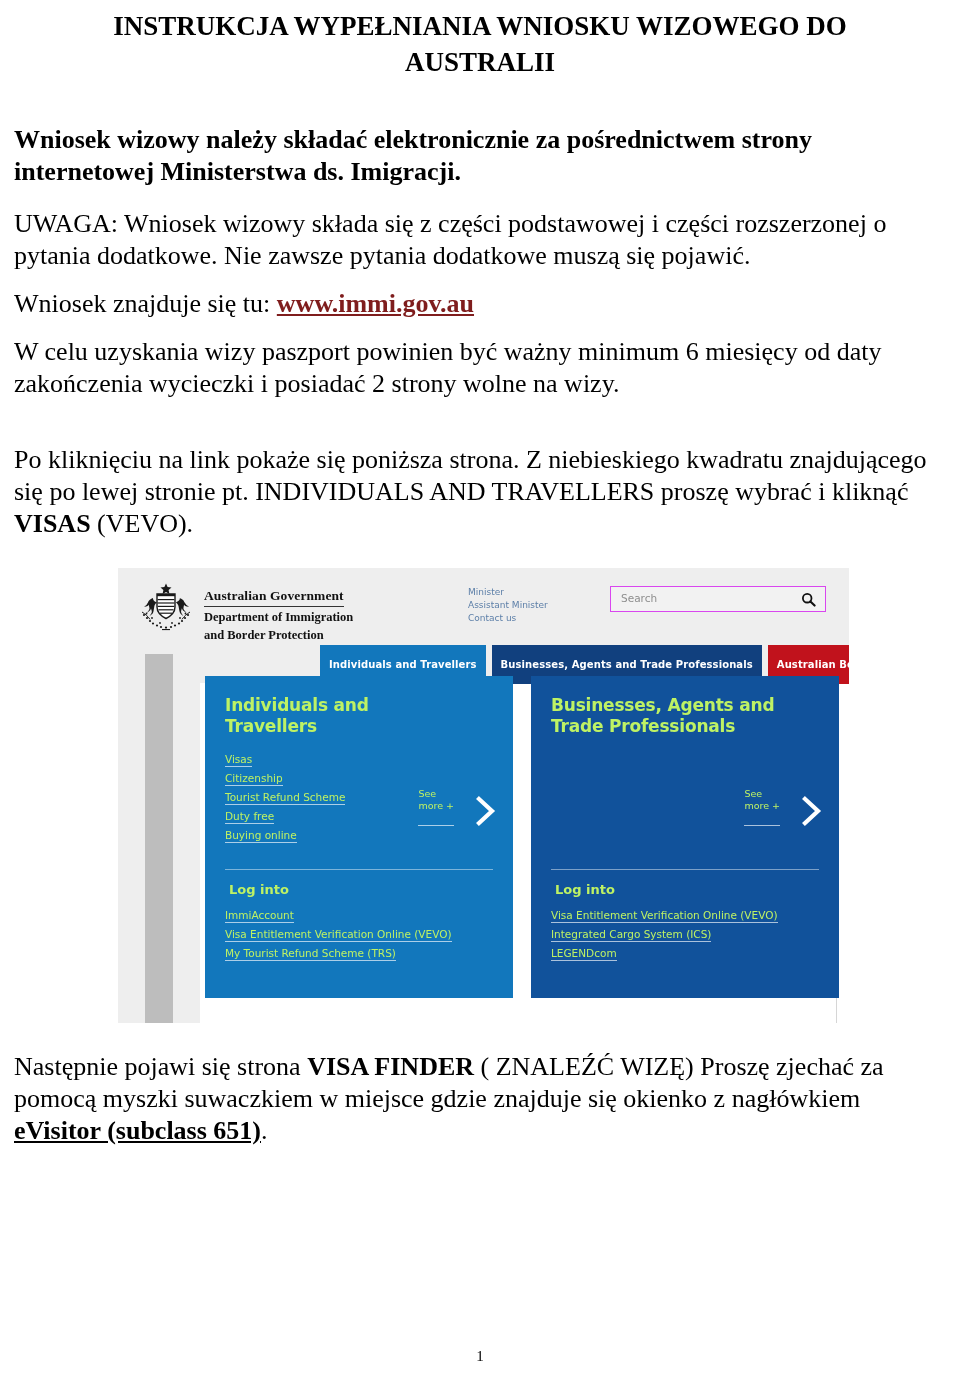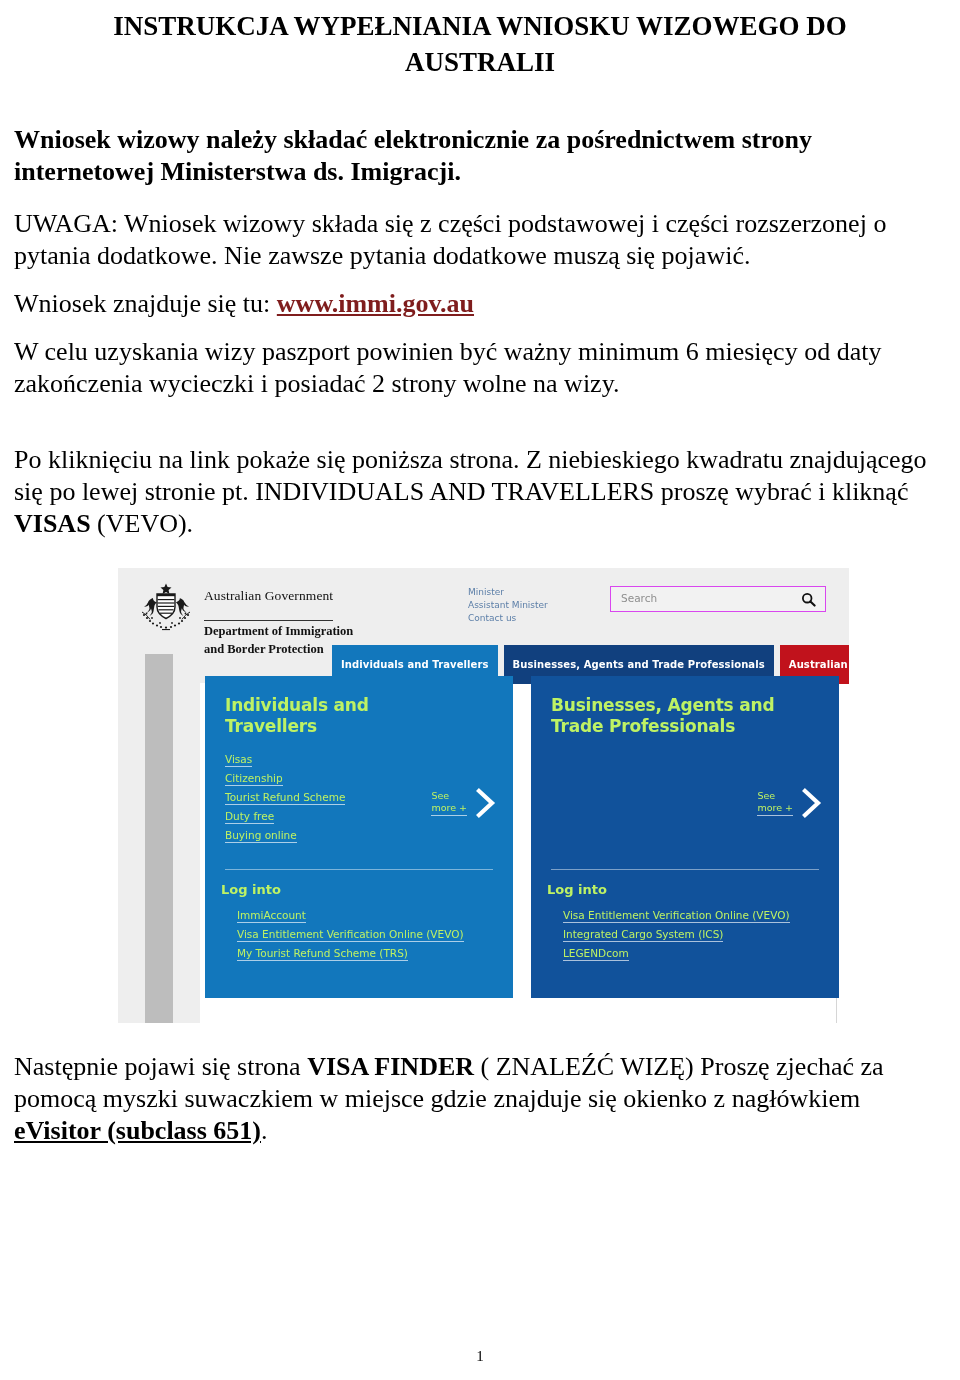--- a/index.html
+++ b/index.html
@@ -122,24 +122,24 @@
   }
   .masthead {
     position: absolute;
     left: 86px;
     top: 18px;
     color: #111111;
     font-family: "Liberation Serif", "DejaVu Serif", serif;
   }
   .masthead .gov {
     font-size: 13.5px;
-    font-weight: normal;
+    font-weight: bold;
     letter-spacing: .1px;
     line-height: 16px;
-    padding-bottom: 16px;
+    padding-bottom: 2px;
     border-bottom: 1px solid #333;
     display: inline-block;
   }
   .masthead .dept {
     font-size: 12.5px;
     font-weight: bold;
     line-height: 15px;
     margin-top: 3px;
   }
 
@@ -178,21 +178,21 @@
     position: absolute;
     right: 9px;
     top: 5px;
     width: 15px;
     height: 15px;
   }
 
   
   .navtabs {
     position: absolute;
-    left: 214px;
+    left: 202px;
     top: 77px;
     height: 39px;
     display: flex;
     gap: 6px;
     align-items: stretch;
   }
   .navtab {
     display: flex;
     align-items: center;
     padding: 0 9px;
@@ -240,55 +240,55 @@
   .panel li span {
     border-bottom: 1px solid rgba(255,255,255,.65);
     padding-bottom: 1px;
   }
 
   .seemore {
     position: absolute;
     right: 16px;
     top: 112px;
     display: flex;
-    align-items: center;
-    gap: 8px;
+    align-items: flex-end;
+    gap: 21px;
   }
   .seemore .sm-txt {
     font-size: 9.5px;
     line-height: 12px;
     text-align: left;
   }
   .seemore .sm-txt .u {
     border-bottom: 1px solid rgba(255,255,255,.65);
     display: inline-block;
-    padding-bottom: 1px;
+    padding-bottom: 13px;
   }
   .seemore .chev { width: 22px; height: 30px; }
 
   .panel .divider {
     position: absolute;
     left: 20px;
     right: 20px;
     top: 193px;
     height: 1px;
     background: rgba(255,255,255,.45);
   }
   .panel h3 {
     position: absolute;
-    left: 16px;
+    left: 24px;
     top: 206px;
     margin: 0;
     font-size: 13px;
     font-weight: bold;
     line-height: 16px;
   }
   .panel ul.logins {
     position: absolute;
-    left: 32px;
+    left: 20px;
     top: 233px;
   }
 
   
   .pagenum {
     position: absolute;
     left: 0;
     right: 0;
     top: 1348px;
     text-align: center;

